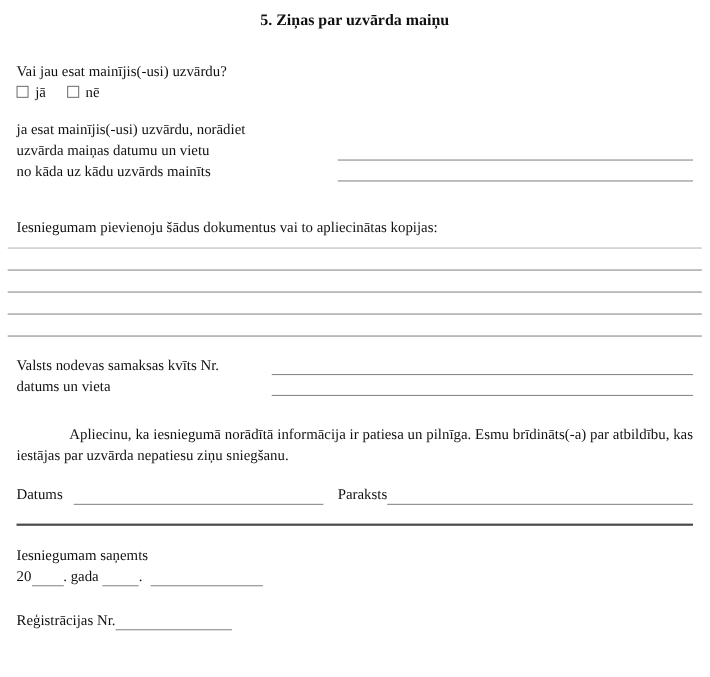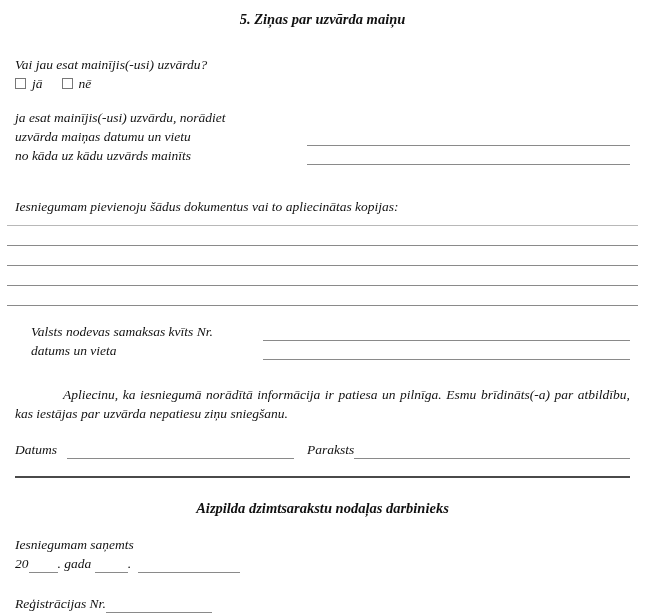--- a/index.html
+++ b/index.html
@@ -2,21 +2,21 @@
 <html><head>
 <meta charset="utf-8">
 <style>
   html, body { margin: 0; padding: 0; background: #ffffff; }
   body {
     width: 645px; height: 615px;
     font-family: "Liberation Serif", "DejaVu Serif", serif;
     font-size: 13.5px; line-height: 19px; color: #111;
     overflow: hidden;
   }
-  .page { padding: 8px 15px 0 15px; font-style: italic; }
+  .page { padding: 8px 15px 0 15px; }
 
   .title {
     text-align: center; font-weight: bold; font-size: 14.5px;
     line-height: 18px; margin: 2px 0 0 0;
   }
 
   .question { margin-top: 27px; }
 
   .checkbox-row { margin-top: 0; display: flex; align-items: center; }
   .checkbox-item { display: flex; align-items: center; margin-right: 19px; }
@@ -31,21 +31,21 @@
   .bl { border-bottom: 1px solid #8a8a8a; height: 17px; }
   .fill { flex: 1 1 auto; }
 
   .docs-intro { margin-top: 32px; }
   .doc-lines { margin: 0 -8px; }
   .doc-line { height: 19px; border-bottom: 1px solid #8a8a8a; }
   .doc-line.first { height: 9px; border-bottom-color: #b8b8b8; }
 
   .fee-block { margin-top: 16px; }
   .fee-row { display: flex; align-items: flex-end; }
-  .fee-label { flex: 0 0 232px; margin-left: 16px; }
+  .fee-label { flex: 0 0 232px; }
 
   .declaration {
     margin: 25px 0 0 0; text-indent: 48px; text-align: justify;
   }
 
   .signature-row { margin-top: 17px; display: flex; align-items: center; }
   .sig-label { flex: 0 0 auto; }
   .date-line { flex: 0 0 227px; margin-left: 10px; margin-right: 13px; }
   .paraksts-line { flex: 1 1 auto; }
 
@@ -123,21 +123,20 @@
 
   <div class="signature-row">
     <span class="sig-label">Datums</span>
     <span class="bl date-line"></span>
     <span class="sig-label">Paraksts</span>
     <span class="bl paraksts-line"></span>
   </div>
 
   <div class="divider"></div>
 
-  <div class="official-heading">Aizpilda dzimtsarakstu nodaļas darbinieks</div>
 
   <div class="received-block">
     <div>Iesniegumam saņemts</div>
     <div class="received-date-row">
       <span class="ib">20</span>
       <span class="bl year-line"></span>
       <span class="ib">. gada </span>
       <span class="bl day-line"></span>
       <span class="ib">. </span>
       <span class="bl month-line"></span>

